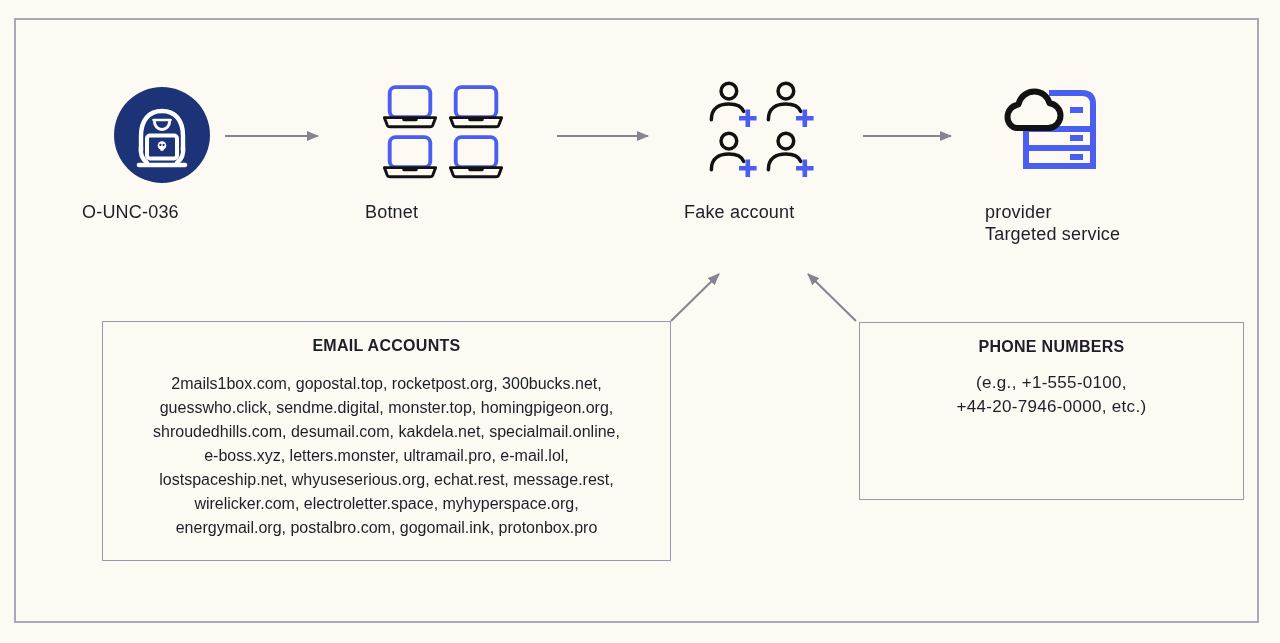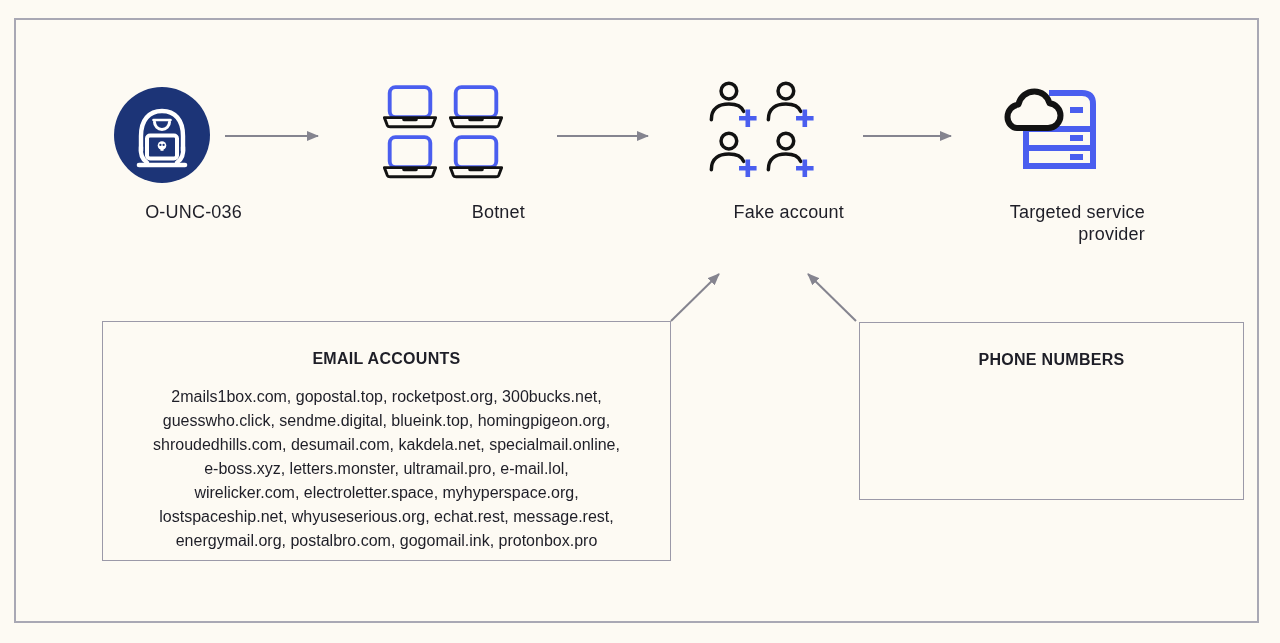--- a/index.html
+++ b/index.html
@@ -18,21 +18,21 @@
   .frame{
     position:absolute;left:14px;top:18px;width:1245px;height:605px;
     border:2px solid var(--frame);
   }
   .abs{position:absolute}
   .arrows{position:absolute;left:0;top:0;pointer-events:none}
   .arrows line{stroke:var(--arrow);stroke-width:2}
 
   
   .node-label{
-    position:absolute;text-align:right;
+    position:absolute;text-align:left;
     font-size:18px;line-height:22px;letter-spacing:.2px;color:var(--text);
   }
   .lbl-line{display:block}
 
   
   .laptop-grid{display:grid;grid-template-columns:58px 58px;gap:5px 8px}
   .person-grid{display:grid;grid-template-columns:55px 55px;gap:2px 2px}
 
   
   .fill-navy{fill:var(--navy)}
@@ -44,21 +44,21 @@
   .st-dark{stroke:var(--dark);fill:none;stroke-linecap:round;stroke-linejoin:round}
   .laptop-base{fill:var(--bg);stroke:var(--dark);stroke-width:3;stroke-linejoin:round}
   .cloud{fill:var(--bg);stroke:var(--dark);stroke-width:6;stroke-linejoin:round;stroke-linecap:round}
 
   
   .box{
     position:absolute;border:1.5px solid var(--box-border);background:var(--bg);
     text-align:center;
   }
   .box-title{
-    margin-top:27px;font-weight:bold;font-size:16px;line-height:20px;letter-spacing:.3px;
+    margin-top:14px;font-weight:bold;font-size:16px;line-height:20px;letter-spacing:.3px;
   }
   .email-body{margin-top:16px;font-size:16px;line-height:24px}
   .phone-body{margin-top:14px;font-size:17px;line-height:24px;letter-spacing:.3px}
 </style>
 </head>
 <body>
 
 <div class="frame"></div>
 
 <svg class="arrows" width="1280" height="643" viewBox="0 0 1280 643">
@@ -153,32 +153,36 @@
     <path class="st-blue" stroke-width="6" d="M23,68 H90"></path>
     <rect x="67" y="27" width="13" height="6" class="fill-blue"></rect>
     <rect x="67" y="55" width="13" height="6" class="fill-blue"></rect>
     <rect x="67" y="74" width="13" height="6" class="fill-blue"></rect>
     <g transform="translate(-11,1)">
       <path class="cloud" d="M25,47 h31 c7,0 12.5,-5.5 12.5,-12.5 c0,-6.5 -5,-11.5 -11,-12.3 C55.5,15 49.5,10.5 42.5,10.5 c-8,0 -14.5,5.5 -16,13 C20,24.5 15.5,29.5 15.5,36 c0,6 4.5,11 9.5,11 z"></path>
     </g>
   </svg>
 </div>
 <div class="node-label" style="left:985px;top:201px;width:160px">
+  <span class="lbl-line">provider</span>
   <span class="lbl-line">Targeted service</span>
-  <span class="lbl-line">provider</span>
 </div>
 
 <div class="box" style="left:102px;top:321px;width:569px;height:240px">
   <div class="box-title">EMAIL ACCOUNTS</div>
   <div class="email-body">
     <div>2mails1box.com, gopostal.top, rocketpost.org, 300bucks.net,</div>
-    <div>guesswho.click, sendme.digital, blueink.top, homingpigeon.org,</div>
+    <div>guesswho.click, sendme.digital, monster.top, homingpigeon.org,</div>
     <div>shroudedhills.com, desumail.com, kakdela.net, specialmail.online,</div>
     <div>e-boss.xyz, letters.monster, ultramail.pro, e-mail.lol,</div>
+    <div>lostspaceship.net, whyuseserious.org, echat.rest, message.rest,</div>
     <div>wirelicker.com, electroletter.space, myhyperspace.org,</div>
-    <div>lostspaceship.net, whyuseserious.org, echat.rest, message.rest,</div>
     <div>energymail.org, postalbro.com, gogomail.ink, protonbox.pro</div>
   </div>
 </div>
 
 <div class="box" style="left:859px;top:322px;width:385px;height:178px">
   <div class="box-title">PHONE NUMBERS</div>
+  <div class="phone-body">
+    <div>(e.g., +1-555-0100,</div>
+    <div>+44-20-7946-0000, etc.)</div>
+  </div>
 </div>
 
 </body></html>

